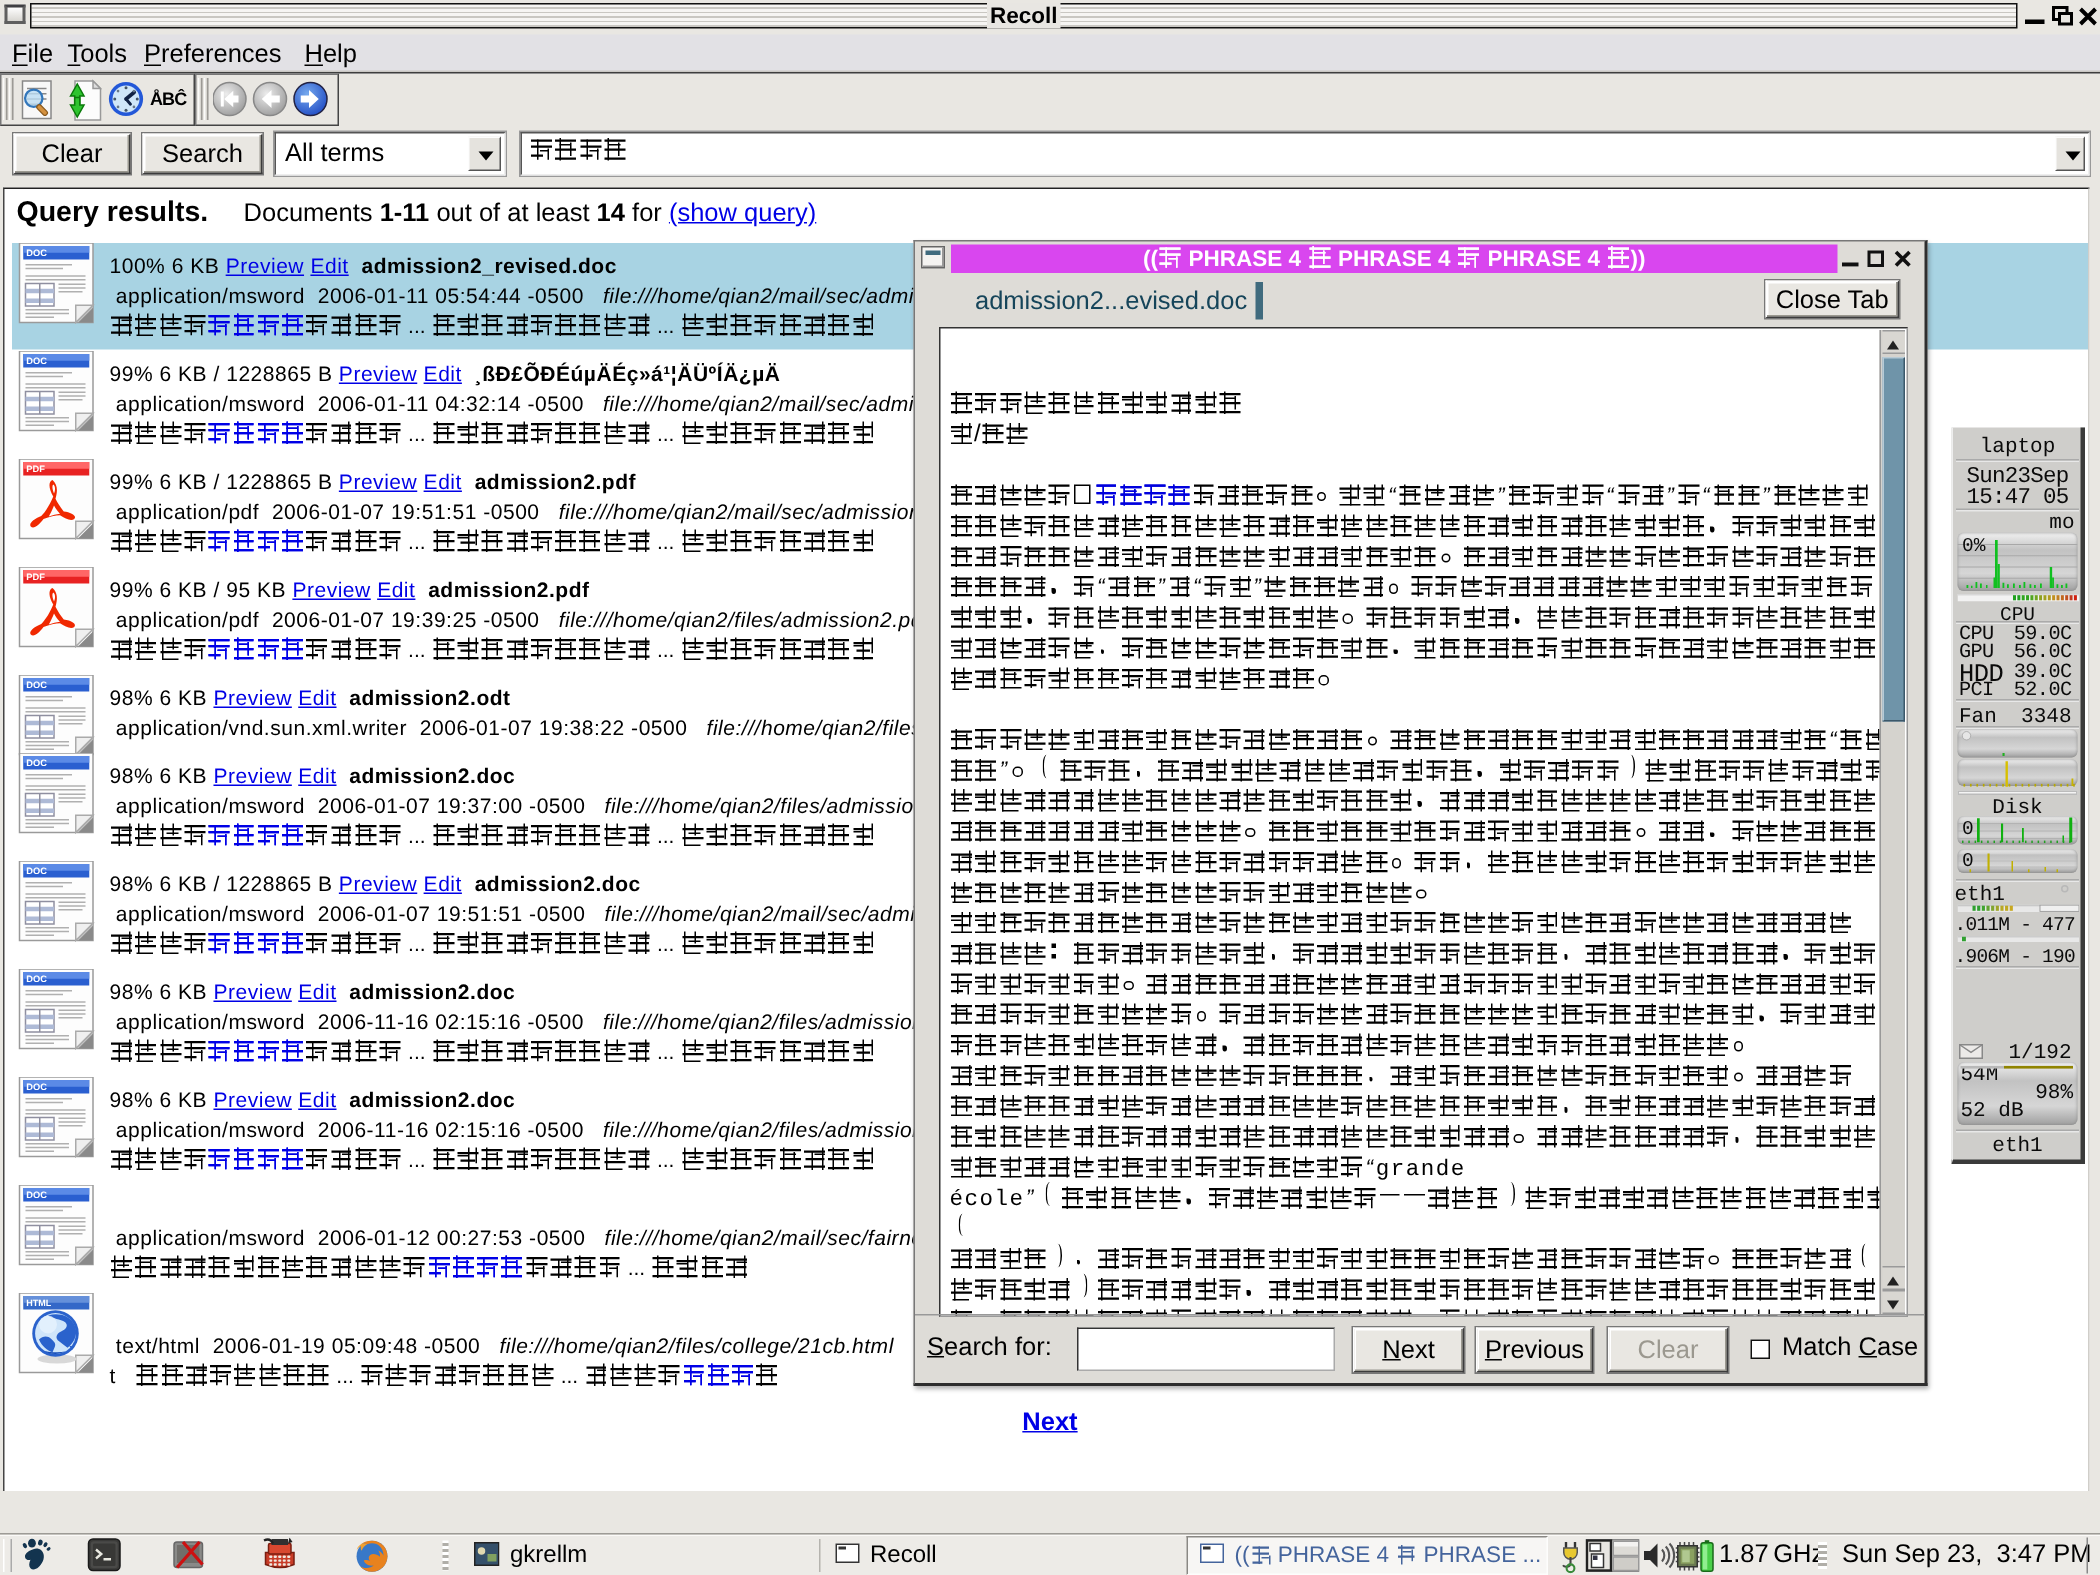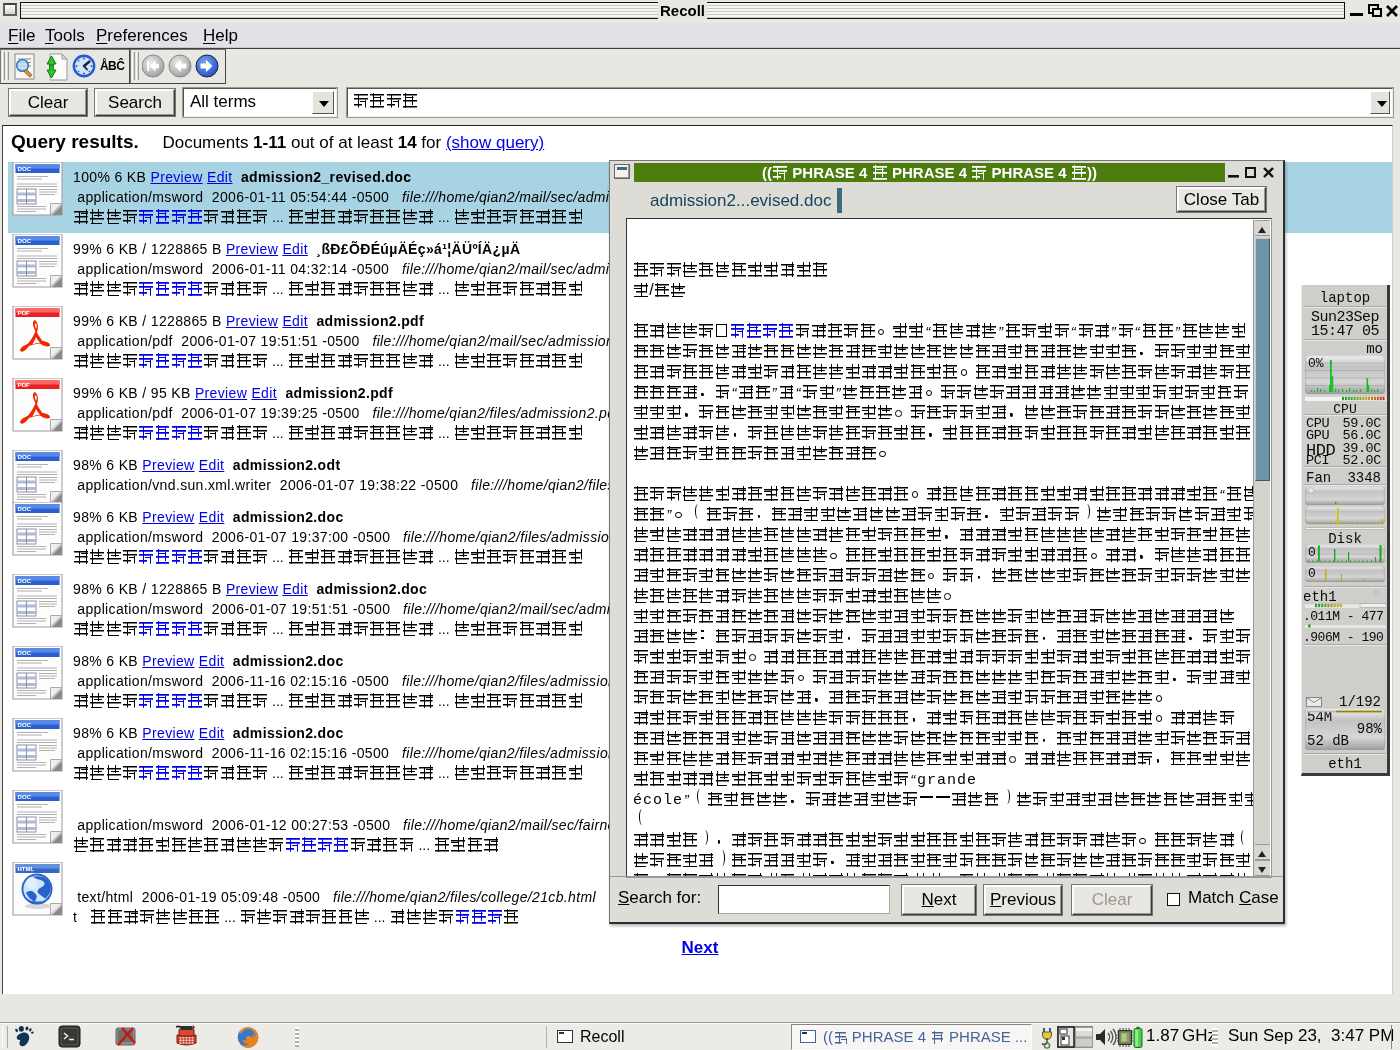--- a/index.html
+++ b/index.html
@@ -77,21 +77,21 @@
 .rl{position:absolute;left:65px;height:20px;line-height:20px;white-space:nowrap;font-size:14px;letter-spacing:0.35px}
 .ital{font-style:italic}
 .snip{letter-spacing:4.7px}
 .snipg{color:#0000e6}
 
 #nextlink{left:0;top:938px;width:1400px;text-align:center;font-size:17px}
 #nextlink b{color:#0000e6;text-decoration:underline}
 
 #pv{left:609px;top:160px;width:676px;height:764px;background:#dedcd7;border:1px solid #777;border-right:2px solid #2e2e2e;border-bottom:2px solid #2e2e2e;
   box-shadow:1px 2px 3px rgba(0,0,0,.3)}
-#pvtitle{position:absolute;left:24px;top:2px;right:58px;height:19px;background:#4d7c0f;color:#fff;
+#pvtitle{position:absolute;left:24px;top:2px;right:58px;height:19px;background:#d946ef;color:#fff;
   font-weight:bold;font-size:15px;text-align:center;line-height:19px}
 #pvmenu{position:absolute;left:4px;top:3px;width:16px;height:15px;background:#f4f3f1;border:1px solid #666;box-shadow:inset -1px -1px 0 #999}
 #pvmenu:after{content:"";position:absolute;left:2px;top:2px;right:2px;height:3px;background:#406b7e}
 .pvg{position:absolute;top:3px;height:19px;color:#111}
 #pvtabs{position:absolute;left:0;top:24px;width:100%;height:31px}
 #pvtab{position:absolute;left:40px;top:6px;font-size:17px;color:#16455a}
 #pvtabbar{position:absolute;left:227px;top:3px;width:5px;height:25px;background:#406b7e}
 #closetab{position:absolute;right:17px;top:2px;width:89px;height:25px;font-size:17px;line-height:23px}
 #pvtext{position:absolute;left:16px;top:57px;width:646px;height:660px;background:#fff;border:1px solid;border-color:#333 #999 #999 #333;overflow:hidden}
 #pvlines{position:absolute;left:6px;top:41px;font-size:16px;line-height:20.37px;color:#000;width:600px}
@@ -853,20 +853,25 @@
         <rect x="14.5" y="17.2" width="2" height="1.6" rx="0.5"></rect>
         <rect x="17.5" y="17.2" width="2" height="1.6" rx="0.5"></rect>
       </g>
 </svg>
     <svg class="abs" style="left:236px;top:2px" width="24" height="24" viewBox="0 0 24 24">
 <circle cx="12" cy="12.5" r="10.3" fill="#3878c8"></circle>
 <path d="M12 2.2 c6 0 10.3 4.6 10.3 10.3 c0 5.7-4.6 10.3-10.3 10.3 c-3.2 0-6-1.4-7.9-3.7 c2.8 1.8 6.9 1.6 9-0.4 c-3.8.4-5.9-1.2-6.6-3.3 c1.3-.5 2.8-.4 4 .2 c-1-1.5-.9-3.2.3-4 c1.9-1.2 4.7-.4 6.4 1.2 c.4-1.5-.1-3.1-1.2-4.2 c1.6.6 3 1.9 3.7 3.5 C19.5 6.9 16.1 3.9 12 3.9 c-1.1 0-2.2.2-3.2.6 c-1.6-.7-3.3-.6-4.4.2 C5.9 3.2 8.8 2.2 12 2.2z" fill="#e8821e"></path>
 <path d="M4.4 4.7 c1.1-.8 2.8-.9 4.4-.2 c-1.8 1-3.1 2.5-3.7 4.4 c-.6-.8-.8-2-.4-3.2 c-1.3.5-2.4 1.6-2.9 2.9 c.2-1.6 1.2-3 2.6-3.9z" fill="#f0a030"></path>
 </svg>
     <div class="abs" style="left:295px;top:4px;width:5px;height:20px;background:repeating-linear-gradient(#fff 0 2px,#b0aea8 2px 4px);width:4px"></div>
+    <div class="tbtn" style="left:302px;width:244px;padding-left:14px"><svg style="vertical-align:-3px;margin-right:7px" width="17" height="16" viewBox="0 0 17 16">
+        <rect x="0.5" y="0.5" width="16" height="15" fill="#35506a" stroke="#222"></rect>
+        <circle cx="5" cy="6" r="2.5" fill="#e0d8b0"></circle>
+        <rect x="9" y="8" width="6" height="5" fill="#80a060"></rect>
+      </svg>gkrellm</div>
     <div class="tsep" style="left:546px"></div>
     <div class="tbtn" style="left:548px;width:250px;padding-left:9px"><span class="wicon"></span>Recoll</div>
     <div class="tbtn actb" style="left:791px;width:241px;background:#f7f6f4;border:1px solid;border-color:#8a8884 #fdfdfc #fdfdfc #8a8884;color:#44649c;padding-left:8px;line-height:24px;font-size:15px;overflow:hidden"><span class="wicon" style="border-color:#44649c"></span>((<i class="g g3"></i> PHRASE 4 <i class="g g1"></i> PHRASE ...</div>
     <svg class="abs" style="left:1039px;top:3px" width="16" height="23" viewBox="0 0 16 23">
 <path d="M5 2 v4 M11 2 v4" stroke="#333" stroke-width="1.6"></path>
 <path d="M3.5 6 h9 v3 a4.5 4.5 0 0 1 -9 0 z" fill="#e8c830" stroke="#555"></path>
 <path d="M8 12 v4 c0 3 -4 3 -5 1.5" fill="none" stroke="#444" stroke-width="1.4"></path>
 <circle cx="8" cy="19.5" r="2.6" fill="none" stroke="#3a8a3a" stroke-width="1.4"></circle>
 </svg>
     <svg class="abs" style="left:1057px;top:3px" width="36" height="22" viewBox="0 0 36 22">

